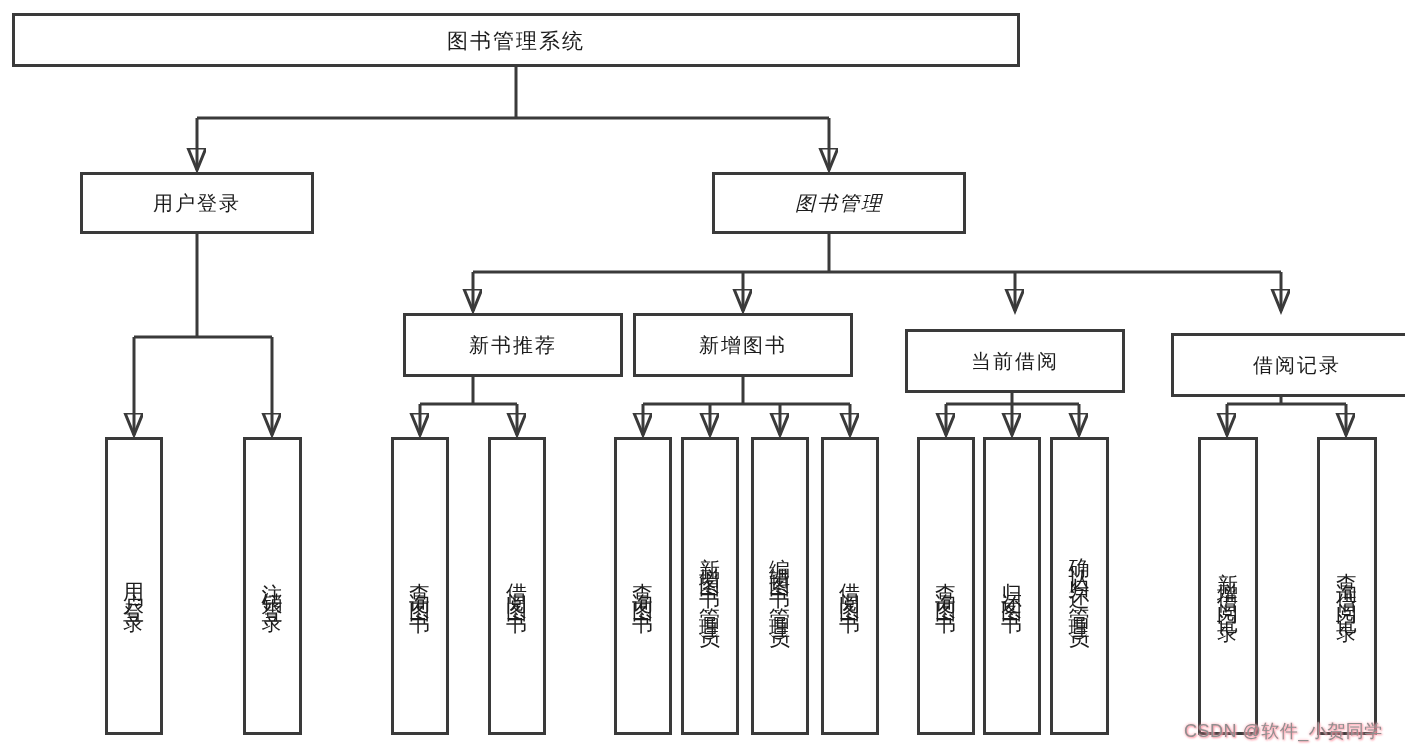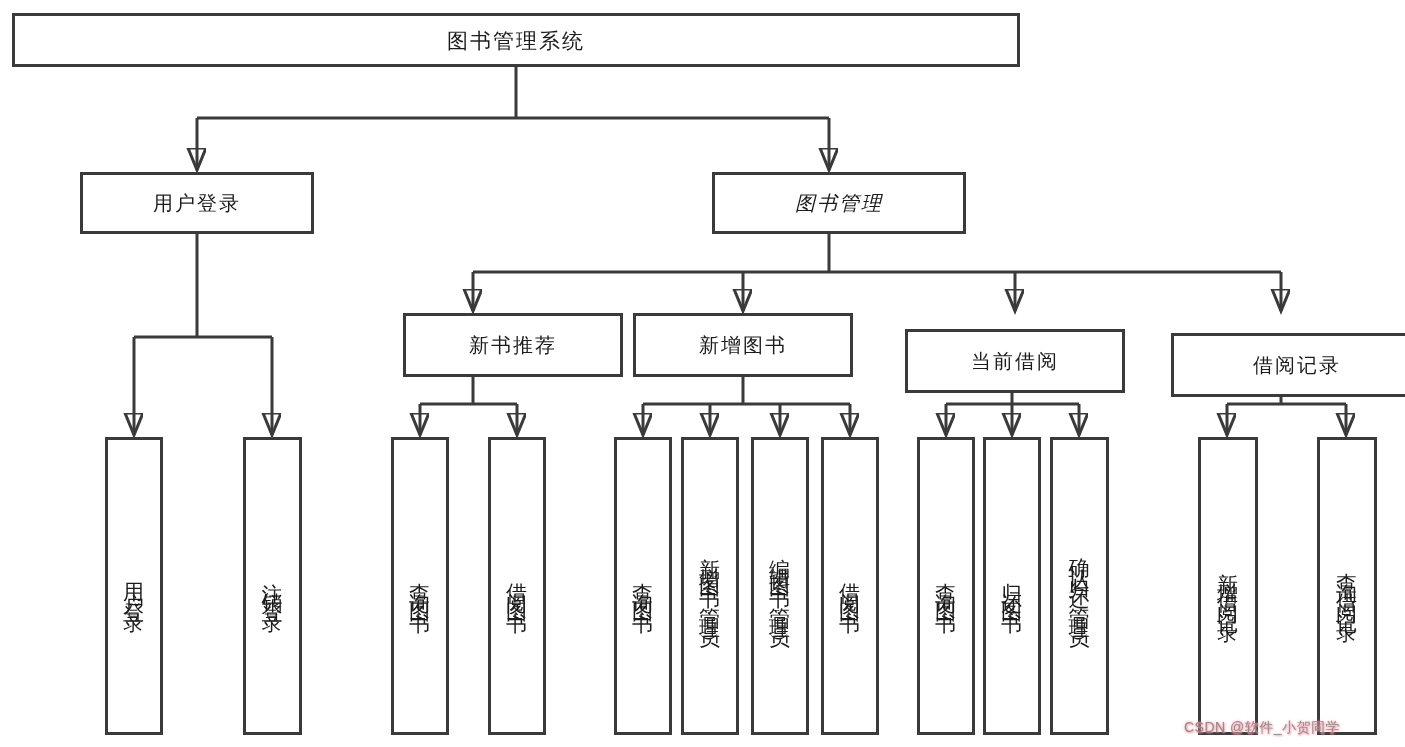--- a/index.html
+++ b/index.html
@@ -45,21 +45,21 @@
     writing-mode: vertical-rl;
     text-orientation: mixed;
     letter-spacing: 10px;
     font-size: 21px;
   }
   .root-label { font-size: 21px; }
   #watermark {
     position: absolute;
     left: 1184px; top: 719px;
     z-index: 3;
-    font-size: 14px;
+    font-size: 18px;
     letter-spacing: 0.5px;
     color: var(--watermark_text);
     text-shadow: 0 0 3px var(--watermark_glow), 1px 1px 2px var(--watermark_glow);
     white-space: nowrap;
   }
 </style>
 </head>
 <body>
 
 <div id="canvas">

